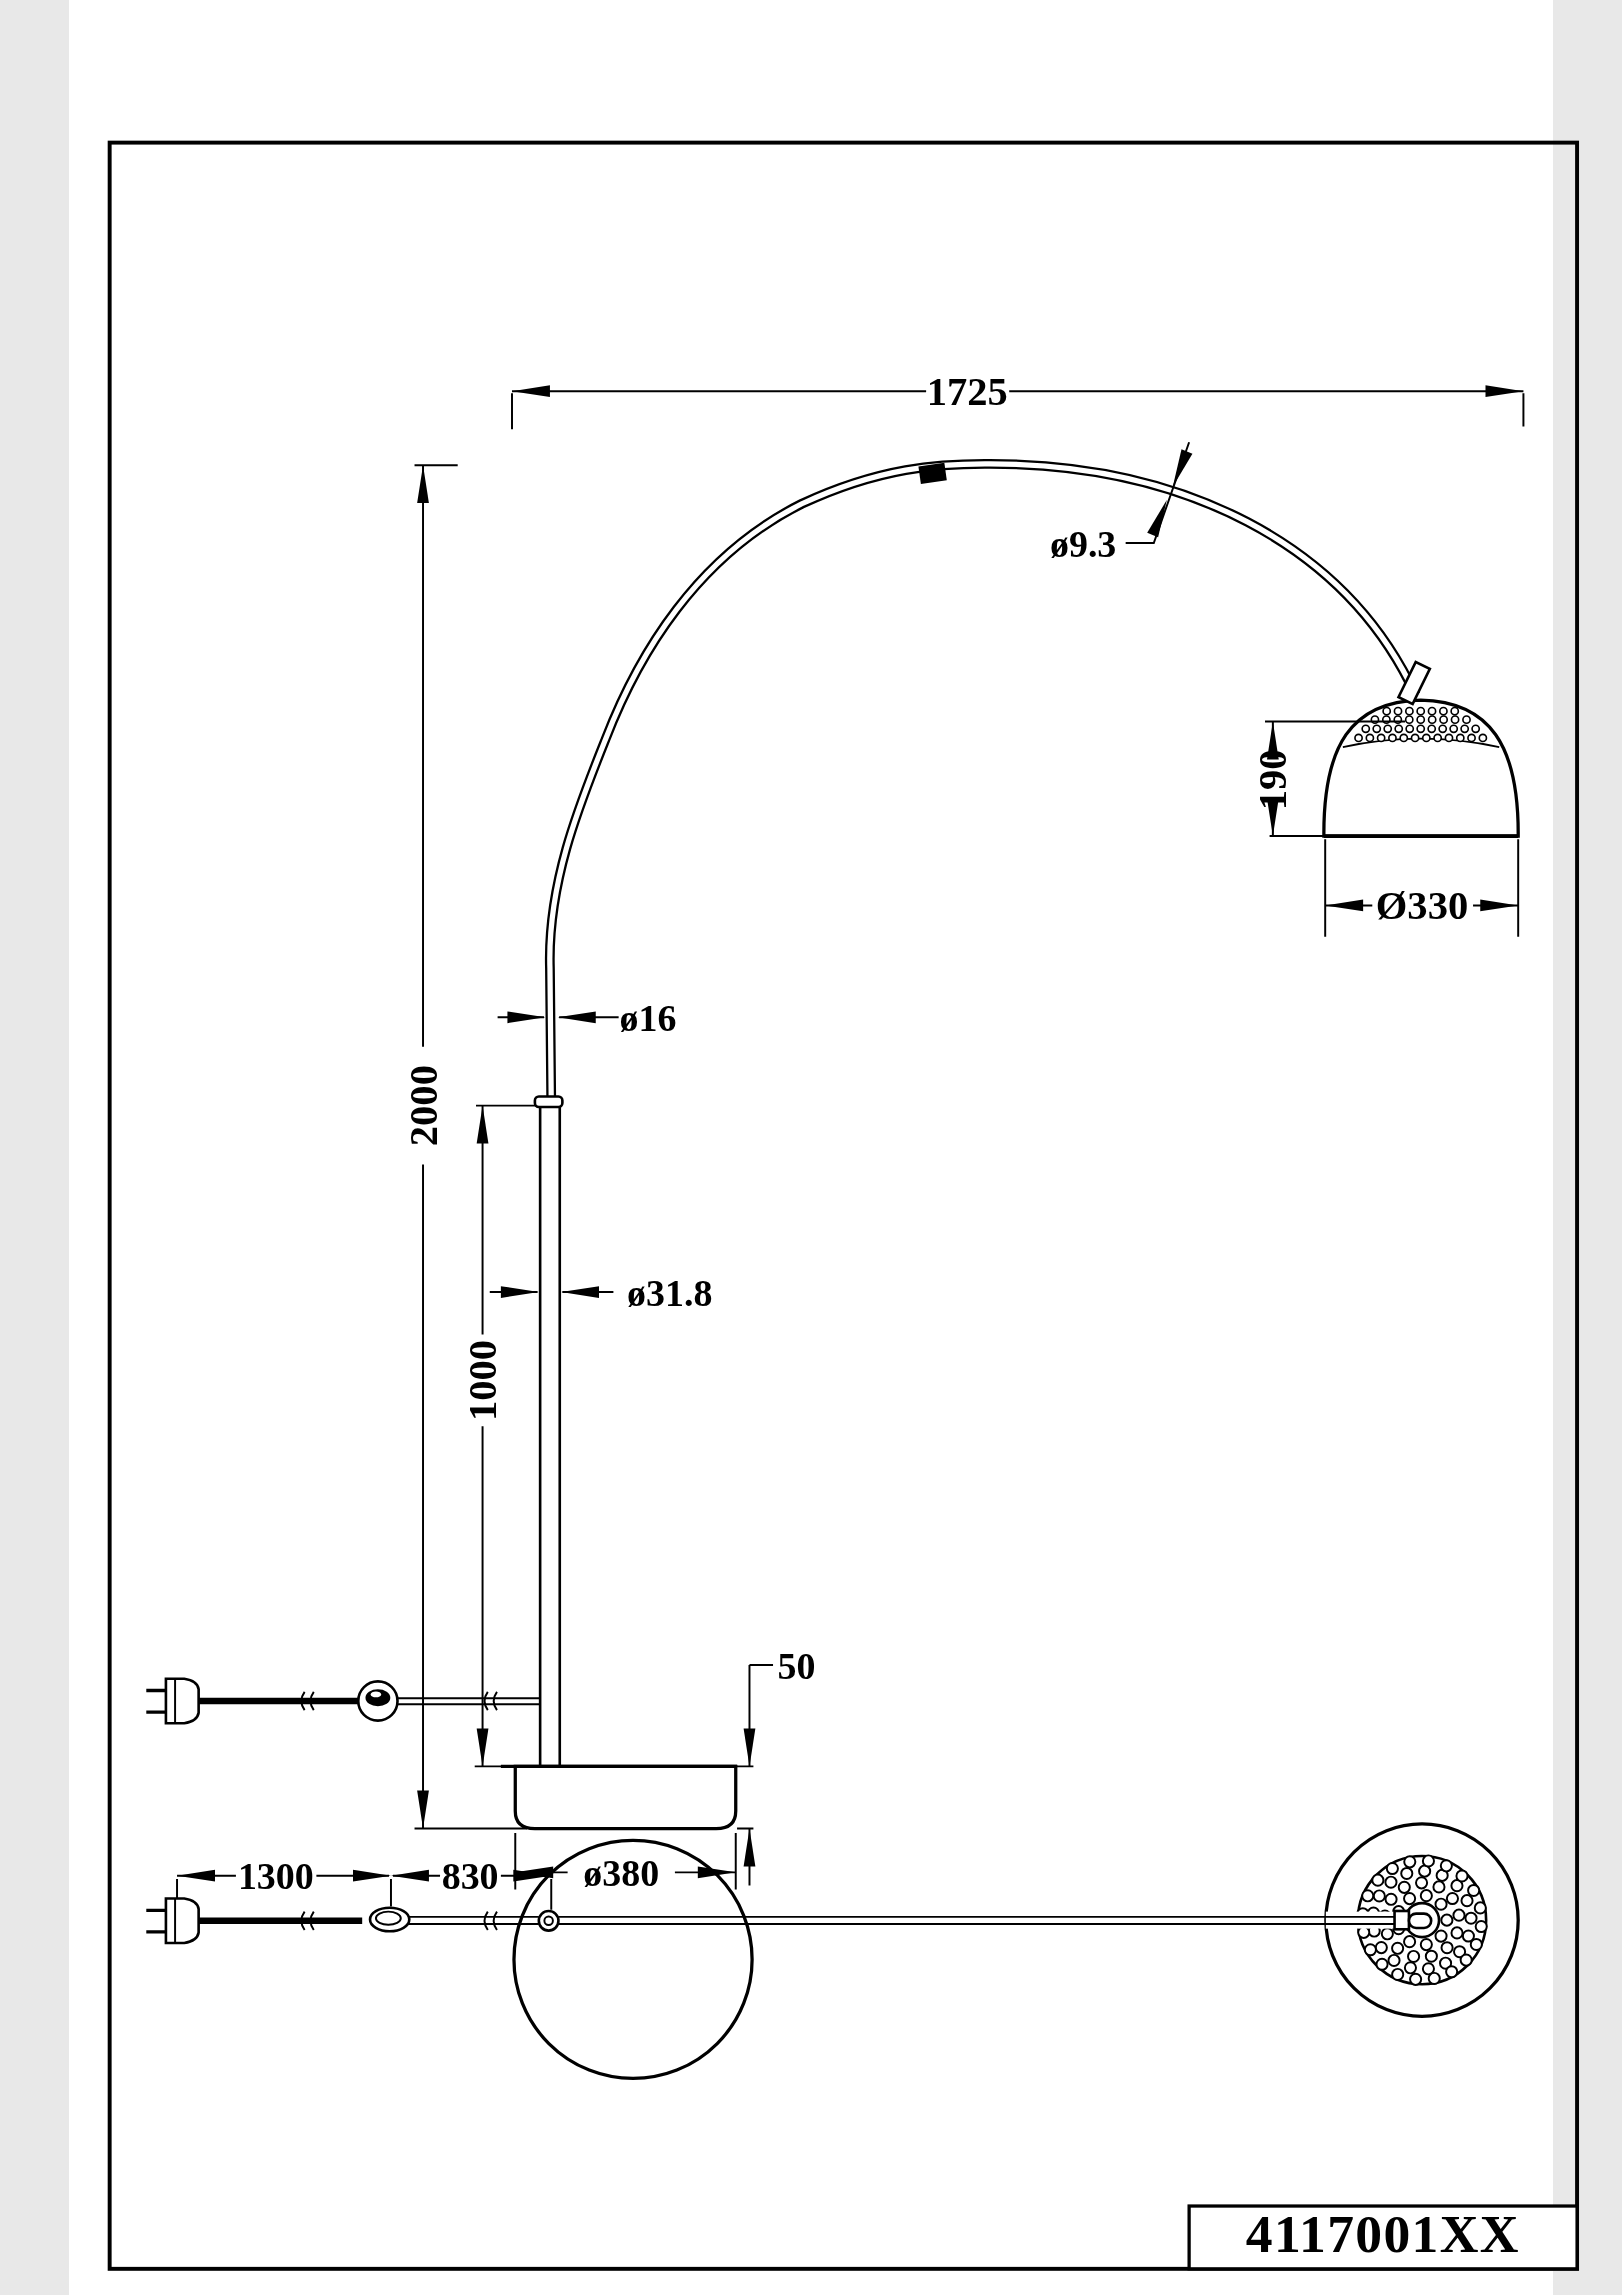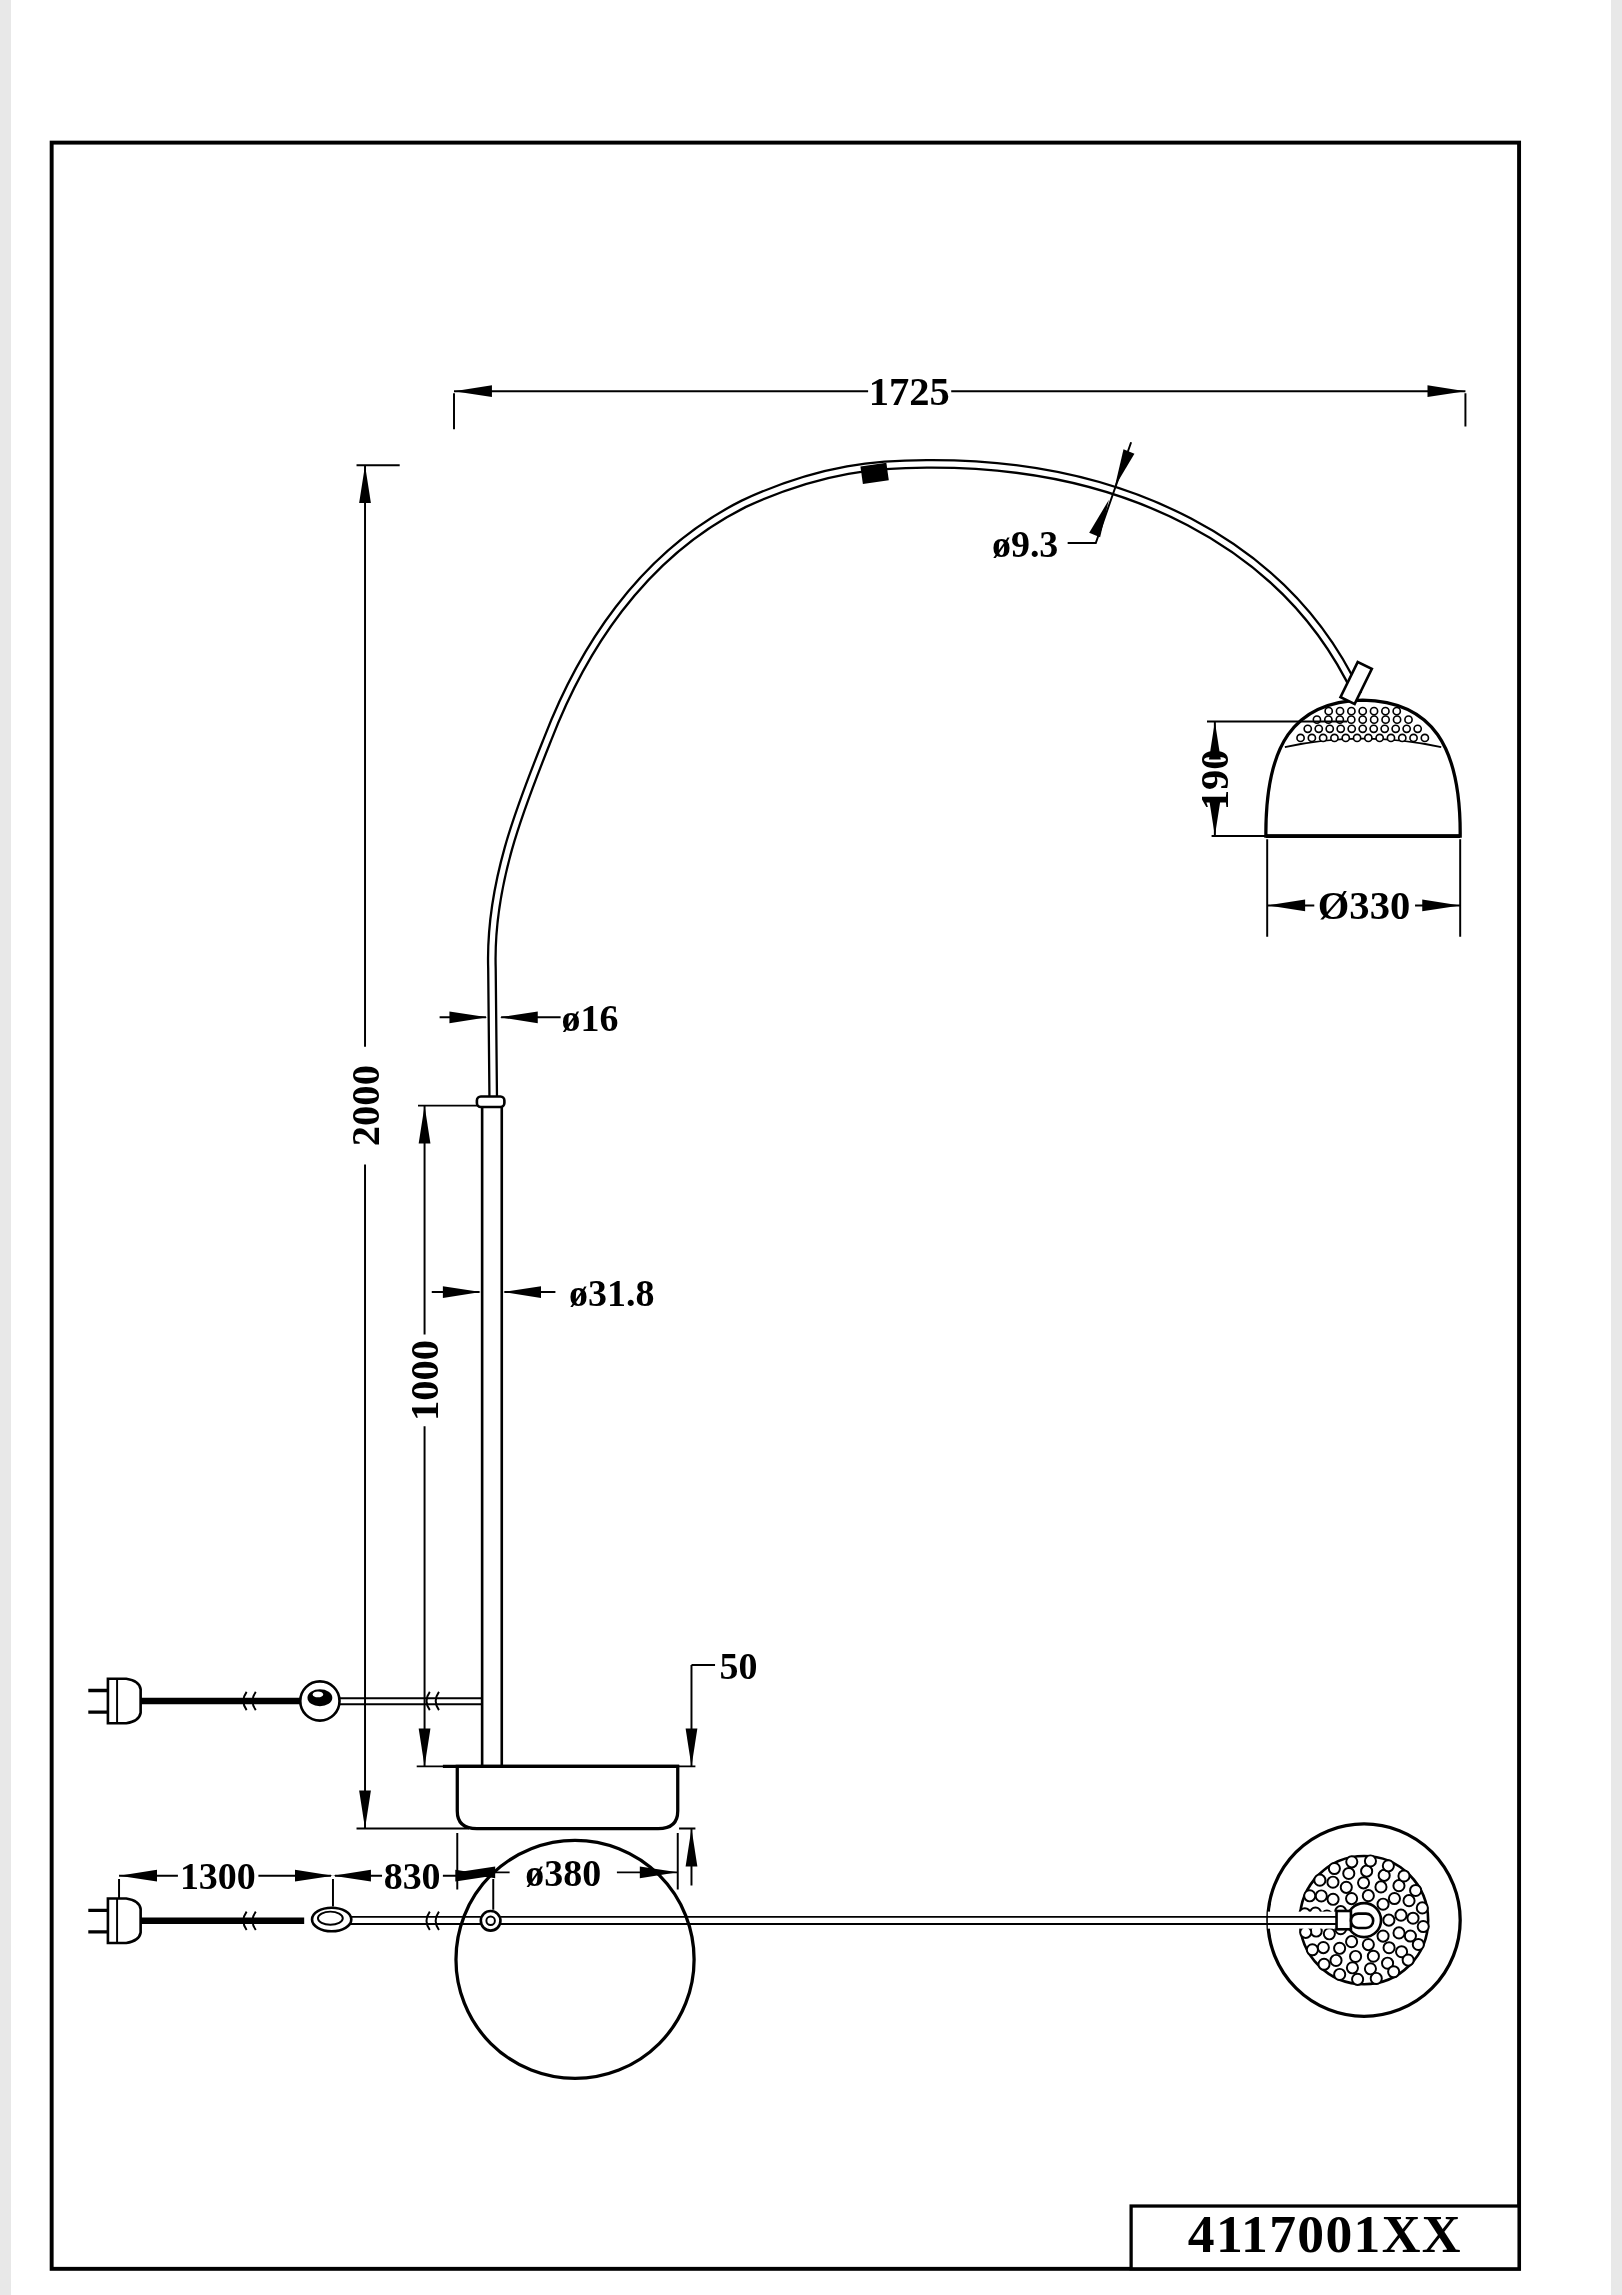--- a/index.html
+++ b/index.html
@@ -1,16 +1,16 @@
 <!DOCTYPE html>
 <html style="font-size:10.5px"><head>
 <meta charset="utf-8">
 <style>
   html,body{margin:0;padding:0;background:#e8e8e8;}
-  #page{position:relative;width:1600px;height:2295px;background:#ffffff;margin:0 auto;
+  #page{position:relative;width:1484px;height:2295px;background:#ffffff;margin:0 auto;
         font-family:"Liberation Serif",serif;}
   svg{position:absolute;inset:0;}
   .ln{stroke:#000;fill:none;}
   .w3{stroke-width:3px;}
   .w4{stroke-width:4px;}
   .w5{stroke-width:5px;}
   .w6{stroke-width:6px;}
   .whitefill{fill:#fff;}
   .blackfill{fill:#000;stroke:none;}
   .dim{font-family:"Liberation Serif",serif;font-weight:700;font-size:58px;fill:#000;}

